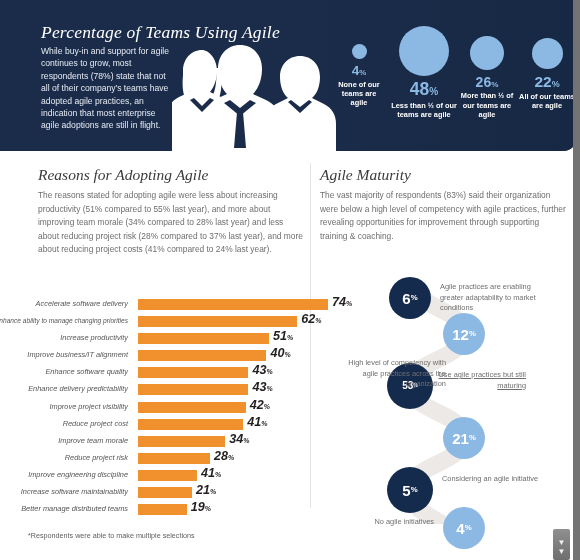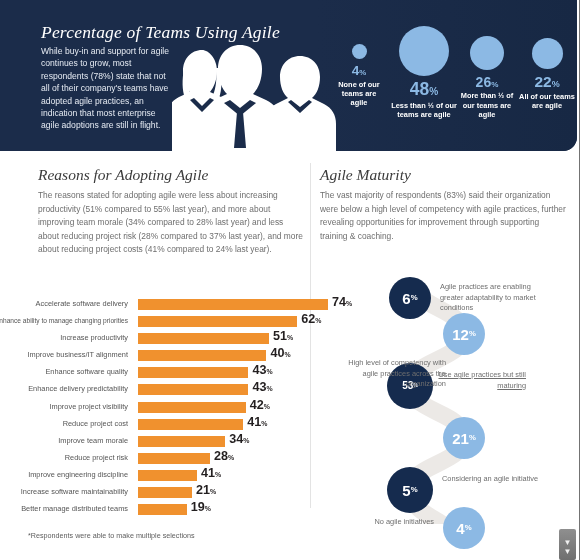--- a/index.html
+++ b/index.html
@@ -7,21 +7,21 @@
   body{
     width:580px;height:560px;overflow:hidden;
     background:#ffffff;
     font-family:"Liberation Sans", sans-serif;
     -webkit-font-smoothing:antialiased;
   }
   #page{
     position:relative;width:580px;height:560px;
     background:#ffffff;
     box-sizing:border-box;
-    border-right:1px solid #737373;
+    border-right:7px solid #737373;
     overflow:hidden;
   }
 
   
   #header{
     position:absolute;left:0;top:0;width:577px;height:151px;
     background:#1b2c4a;
     border-bottom-right-radius:14px;
     overflow:hidden;
   }
@@ -68,21 +68,21 @@
   .sec-title{
     font-family:"Liberation Serif", serif;
     font-style:italic;font-size:15.5px;color:#3b3b3b;
     position:absolute;white-space:nowrap;
   }
   .sec-body{
     position:absolute;font-size:8.4px;line-height:13.6px;color:#6e6e6e;
   }
 
   
-  #chart{position:absolute;left:28px;top:296px;width:278px;height:222px;}
+  #chart{position:absolute;left:28px;top:296px;width:278px;height:222px;font-style:italic;}
   .row{position:relative;height:17.1px;}
   .row .lbl{
     position:absolute;right:178px;top:2px;width:160px;text-align:right;
     font-size:7.4px;color:#555;line-height:11px;white-space:nowrap;
   }
   .row .bar{height:11px;background:#f0912e;}
   .row .val{
     position:absolute;top:-1px;font-size:12.6px;font-weight:bold;color:#231f20;
     white-space:nowrap;line-height:14px;
   }

